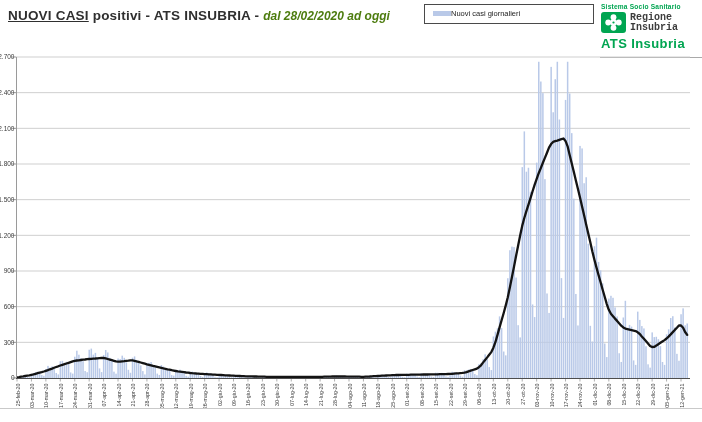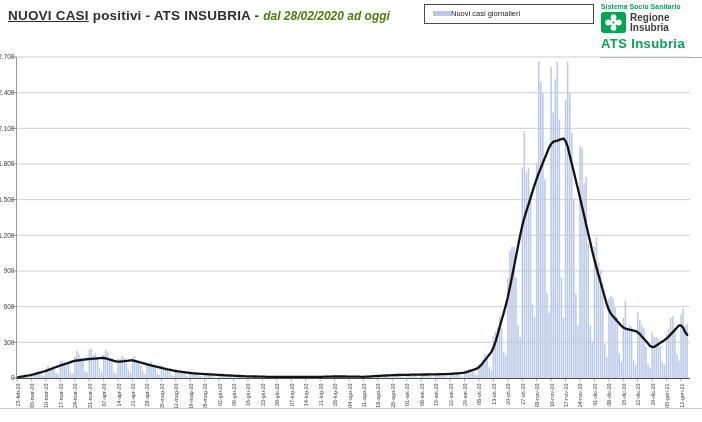--- a/index.html
+++ b/index.html
@@ -17,21 +17,21 @@
     position:absolute;left:424px;top:4px;width:170px;box-sizing:border-box;
     border:1px solid #4a4a4a;background:#fff;padding:4px 8px 5px 8px;
     display:flex;flex-direction:column;gap:3px;
   }
   .legend-row{display:flex;align-items:center;font-size:7.5px;color:#222;}
   .sw-bar{width:18px;height:5px;background:#b9c9e8;flex:0 0 auto;}
   .sw-line{width:24px;height:0;border-top:2.4px solid #141414;flex:0 0 auto;}
   
   .logo{position:absolute;left:601px;top:3px;width:98px;}
   .logo-sss{font-size:6.6px;font-weight:bold;color:#00a551;letter-spacing:.2px;margin-bottom:2px;}
-  .logo-row{display:flex;align-items:center;gap:4px;}
+  .logo-row{display:flex;align-items:center;gap:4px;font-family:Liberation Mono, monospace;}
   .logo-mark{width:25px;height:21px;flex:0 0 auto;}
   .logo-region{font-size:10px;line-height:10px;font-weight:bold;color:#3d3d3d;}
   .logo-ats{margin-top:3px;font-size:13px;font-weight:bold;color:#00a551;letter-spacing:.4px;}
   .logo-rule{position:absolute;left:600px;top:57px;width:102px;height:0;border-top:1px solid #a9a9a9;}
   
   .plot{position:absolute;left:0;top:0;width:702px;height:422px;}
   .footer-rule{position:absolute;left:0;top:408px;width:702px;height:0;border-top:1px solid #c9c9c9;}
 </style>
 </head>
 <body>

